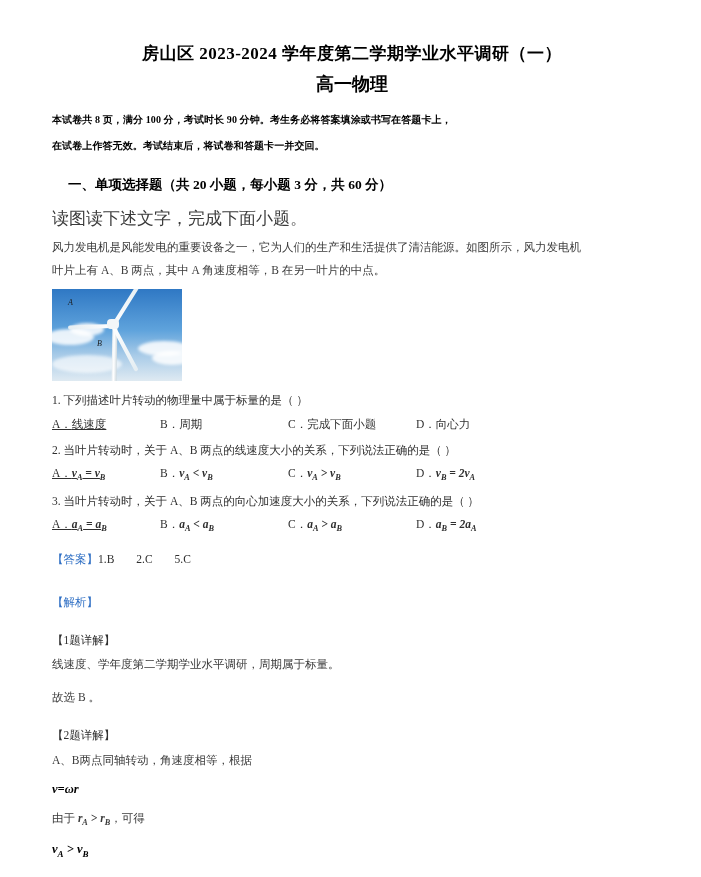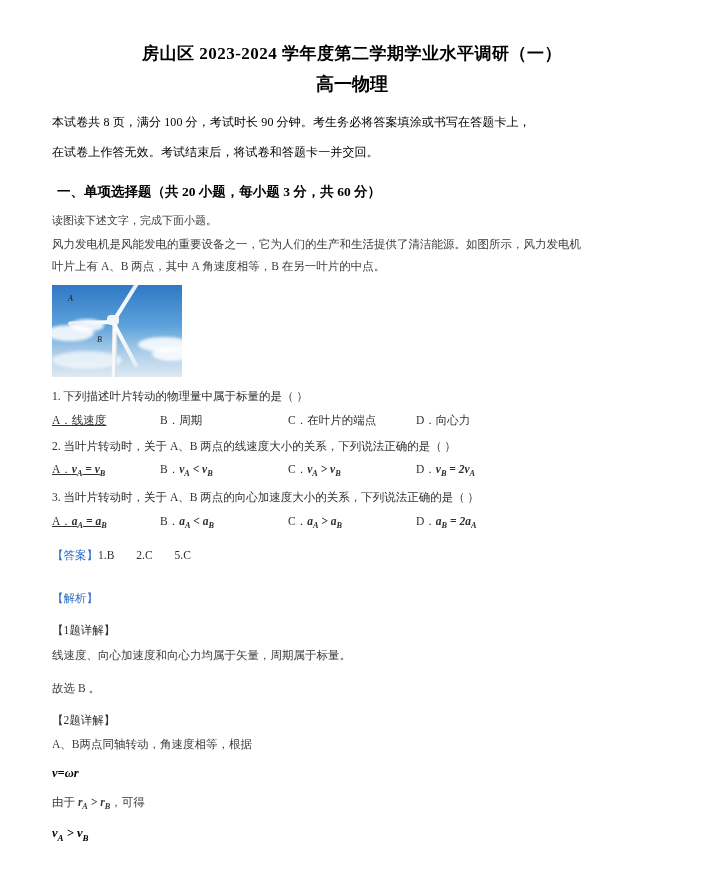--- a/index.html
+++ b/index.html
@@ -37,34 +37,34 @@
     line-height: 1.4;
   }
   .title2 {
     text-align: center;
     font-size: 18px;
     font-weight: bold;
     margin: 0 0 14px 0;
     line-height: 1.4;
   }
   .notice {
-    font-size: 12px;
-    font-weight: normal;
+    font-size: 10px;
+    font-weight: bold;
     line-height: 1.85;
     margin: 0 0 8px 0;
     letter-spacing: 0.1px;
   }
   .section-head {
     font-size: 13.5px;
     font-weight: bold;
-    margin: 2px 0 6px 5px;
+    margin: 2px 0 6px 16px;
     line-height: 1.7;
   }
   .body-line {
-    font-size: 11px;
+    font-size: 17px;
     line-height: 1.85;
     margin: 0 0 2px 0;
     color: #3a3a3a;
   }
   .stem {
     font-size: 11.5px;
     line-height: 1.95;
     margin: 0;
     color: #3a3a3a;
     text-align: justify;
@@ -163,21 +163,21 @@
     margin: 10px 0 0 0;
     color: #2f2f2f;
   }
   .tagblue {
     color: #2f6fc4;
   }
   .sp20 { display:inline-block; width: 22px; }
   .detail-head {
     font-size: 11.5px;
     line-height: 2.2;
-    margin: 8px 0 0 0;
+    margin: 14px 0 0 0;
     color: #2f2f2f;
   }
   .detail-body {
     font-size: 11.5px;
     line-height: 2.0;
     margin: 0;
     color: #3a3a3a;
   }
   .formula {
     text-align: left;
@@ -229,21 +229,21 @@
       </div>
     </div>
 
     <div class="qline">
       <span>1.</span>
       <span>下列描述叶片转动的物理量中属于标量的是（    ）</span>
     </div>
     <div class="opts">
       <span class="op op1"><span>A．</span><span>线速度</span></span>
       <span class="op op2"><span>B．</span><span>周期</span></span>
-      <span class="op op3"><span>C．</span><span>在叶片的端点</span></span>
+      <span class="op op3"><span>C．</span><span>完成下面小题</span></span>
       <span class="op op4"><span>D．</span><span>向心力</span></span>
     </div>
 
     <div class="qline">
       <span>2.</span>
       <span>当叶片转动时，关于 A、B 两点的线速度大小的关系，下列说法正确的是（    ）</span>
     </div>
     <div class="opts">
       <span class="op op1"><span>A．</span><i class="v">v<sub>A</sub> = v<sub>B</sub></i></span>
       <span class="op op2"><span>B．</span><i class="v">v<sub>A</sub> &lt; v<sub>B</sub></i></span>
@@ -263,21 +263,21 @@
     </div>
 
     <div class="ansrow">
       <span class="tagblue">【答案】</span><span>1.B</span><span class="sp20"></span><span>2.C</span><span class="sp20"></span><span>5.C</span>
     </div>
     <div class="ansrow" style="margin-top:20px;">
       <span class="tagblue">【解析】</span>
     </div>
 
     <div class="detail-head">【1题详解】</div>
-    <div class="detail-body">线速度、向心加速度和向心力均属于矢量，周期属于标量。</div>
+    <div class="detail-body">线速度、学年度第二学期学业水平调研，周期属于标量。</div>
     <div class="detail-body" style="margin-top:10px;">故选 B 。</div>
 
     <div class="detail-head">【2题详解】</div>
     <div class="detail-body">A、B两点同轴转动，角速度相等，根据</div>
     <div class="formula"><i class="v">v</i>=<i class="v om">ωr</i></div>
     <div class="detail-body">由于 <i class="v">r<sub>A</sub> &gt; r<sub>B</sub></i>，可得</div>
     <div class="formula"><i class="v">v<sub>A</sub> &gt; v<sub>B</sub></i></div>
 
   </div>
 </div>

